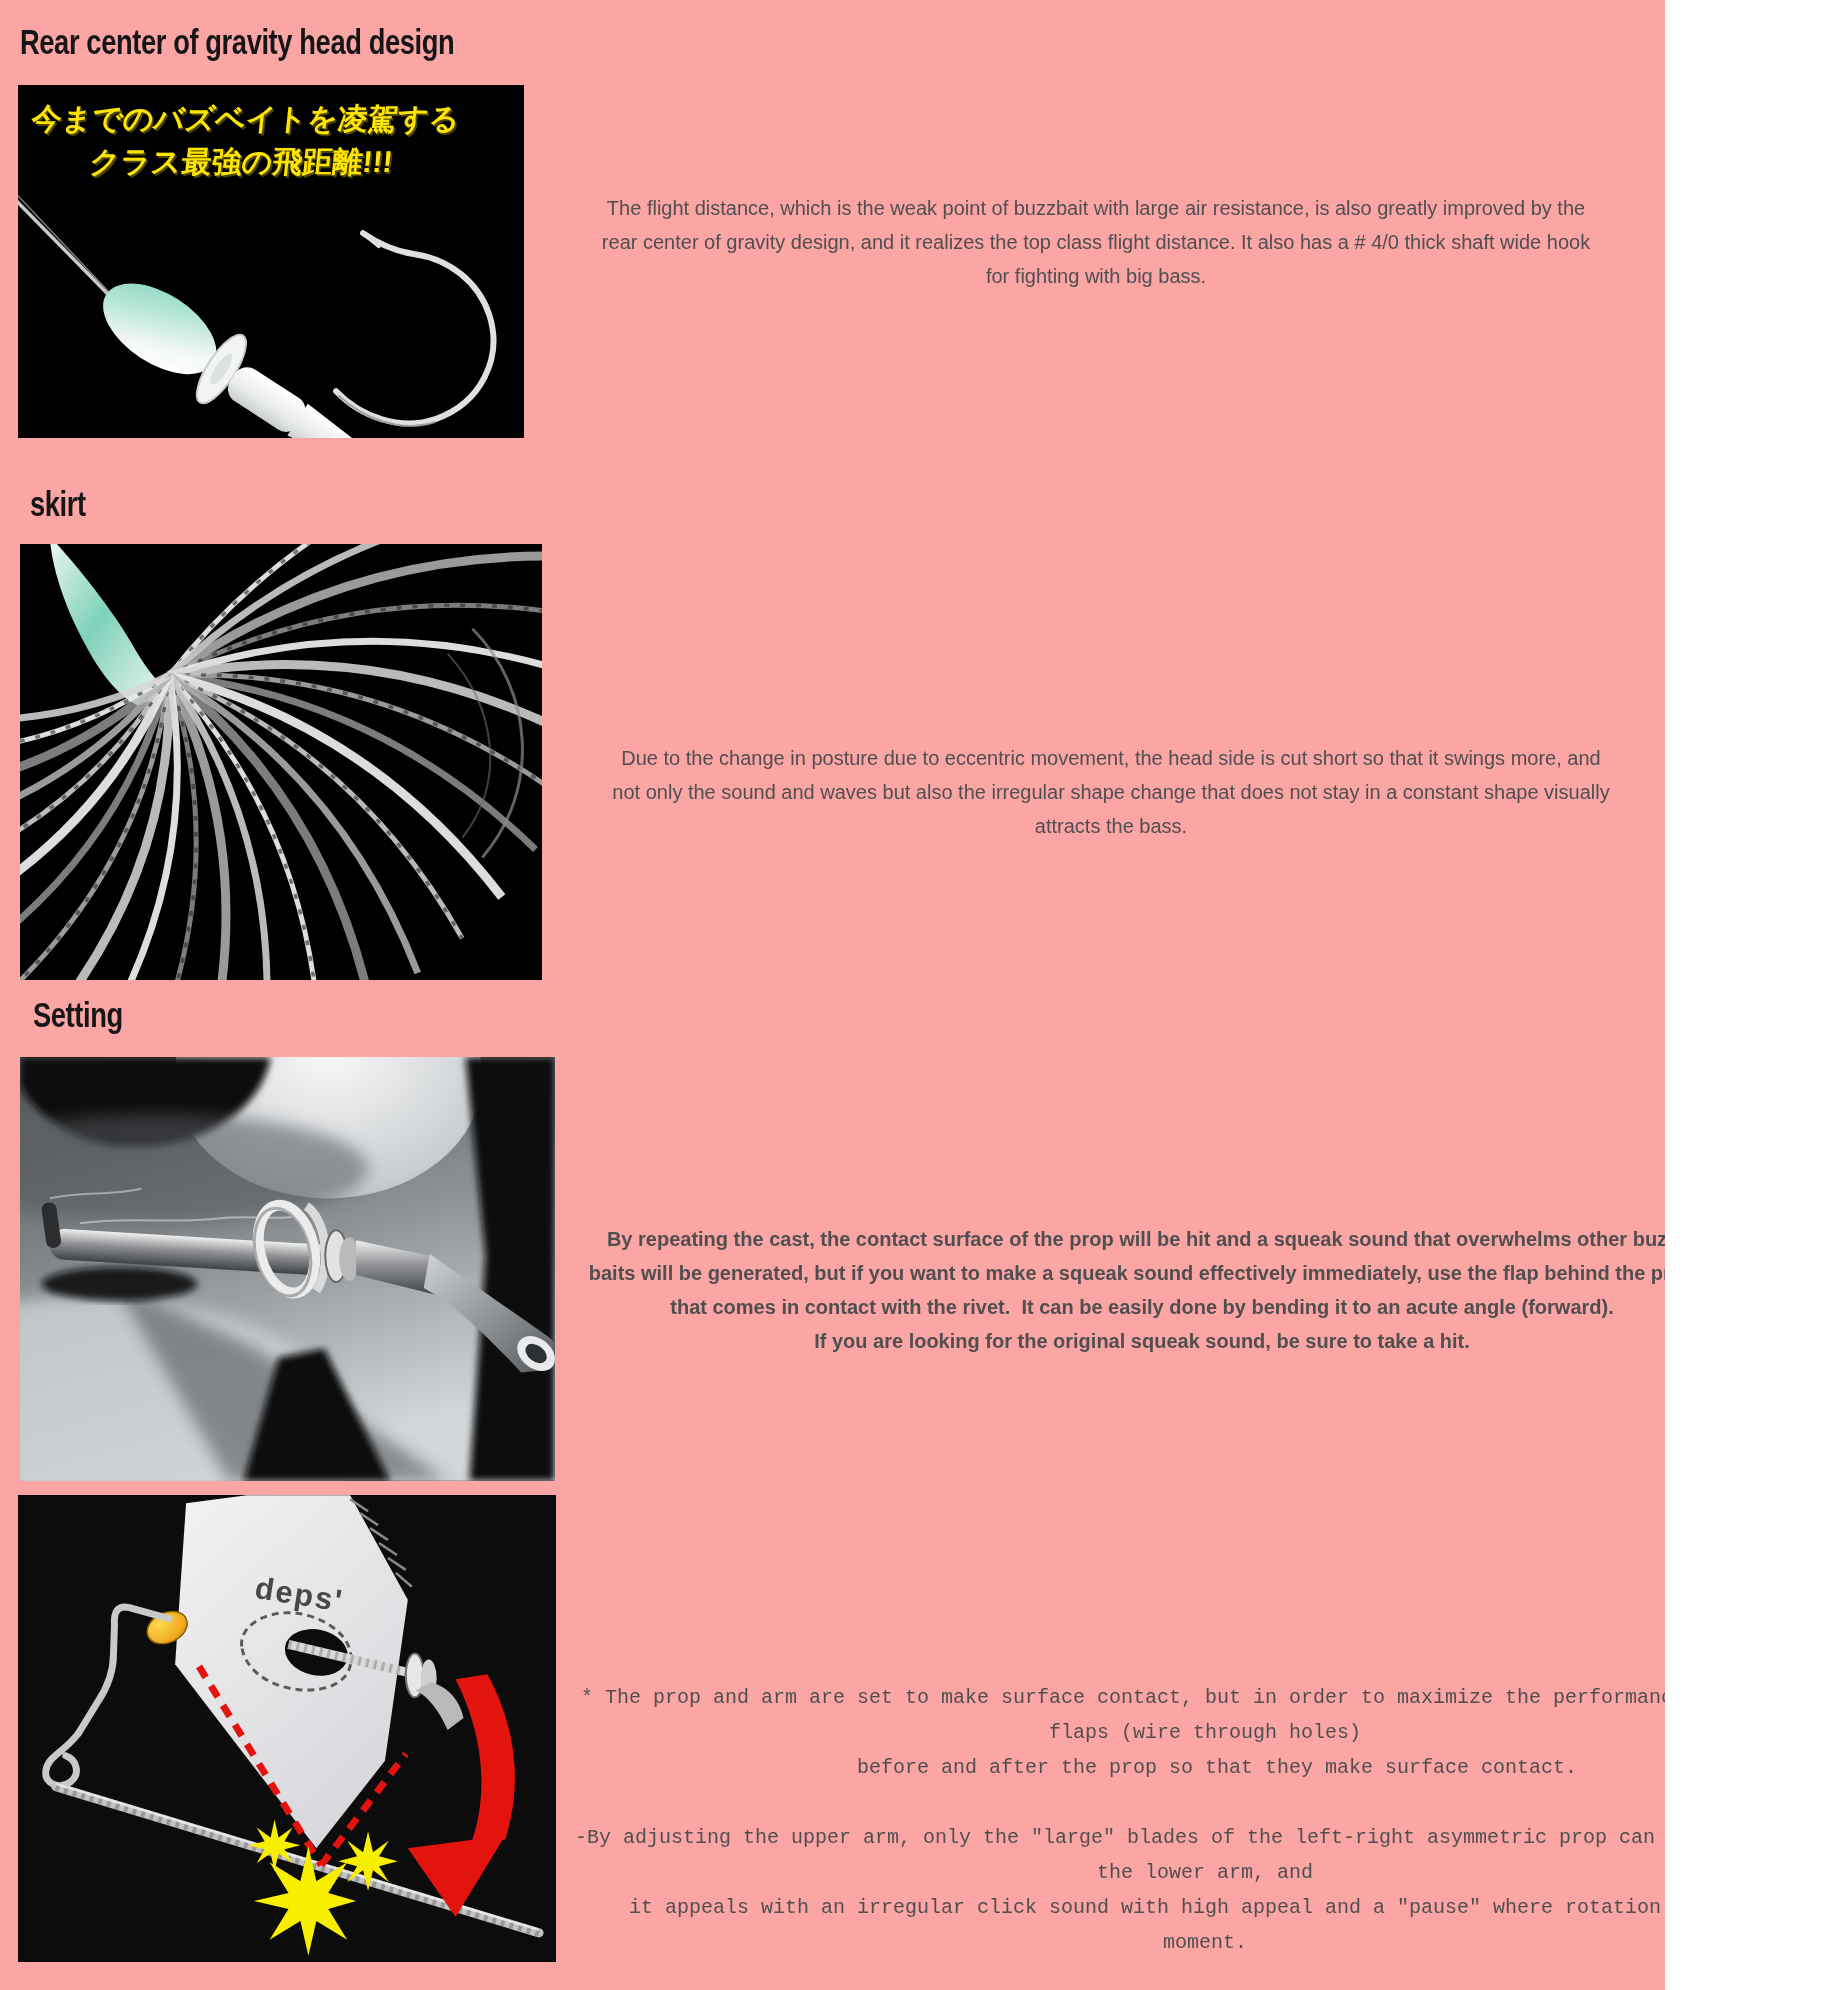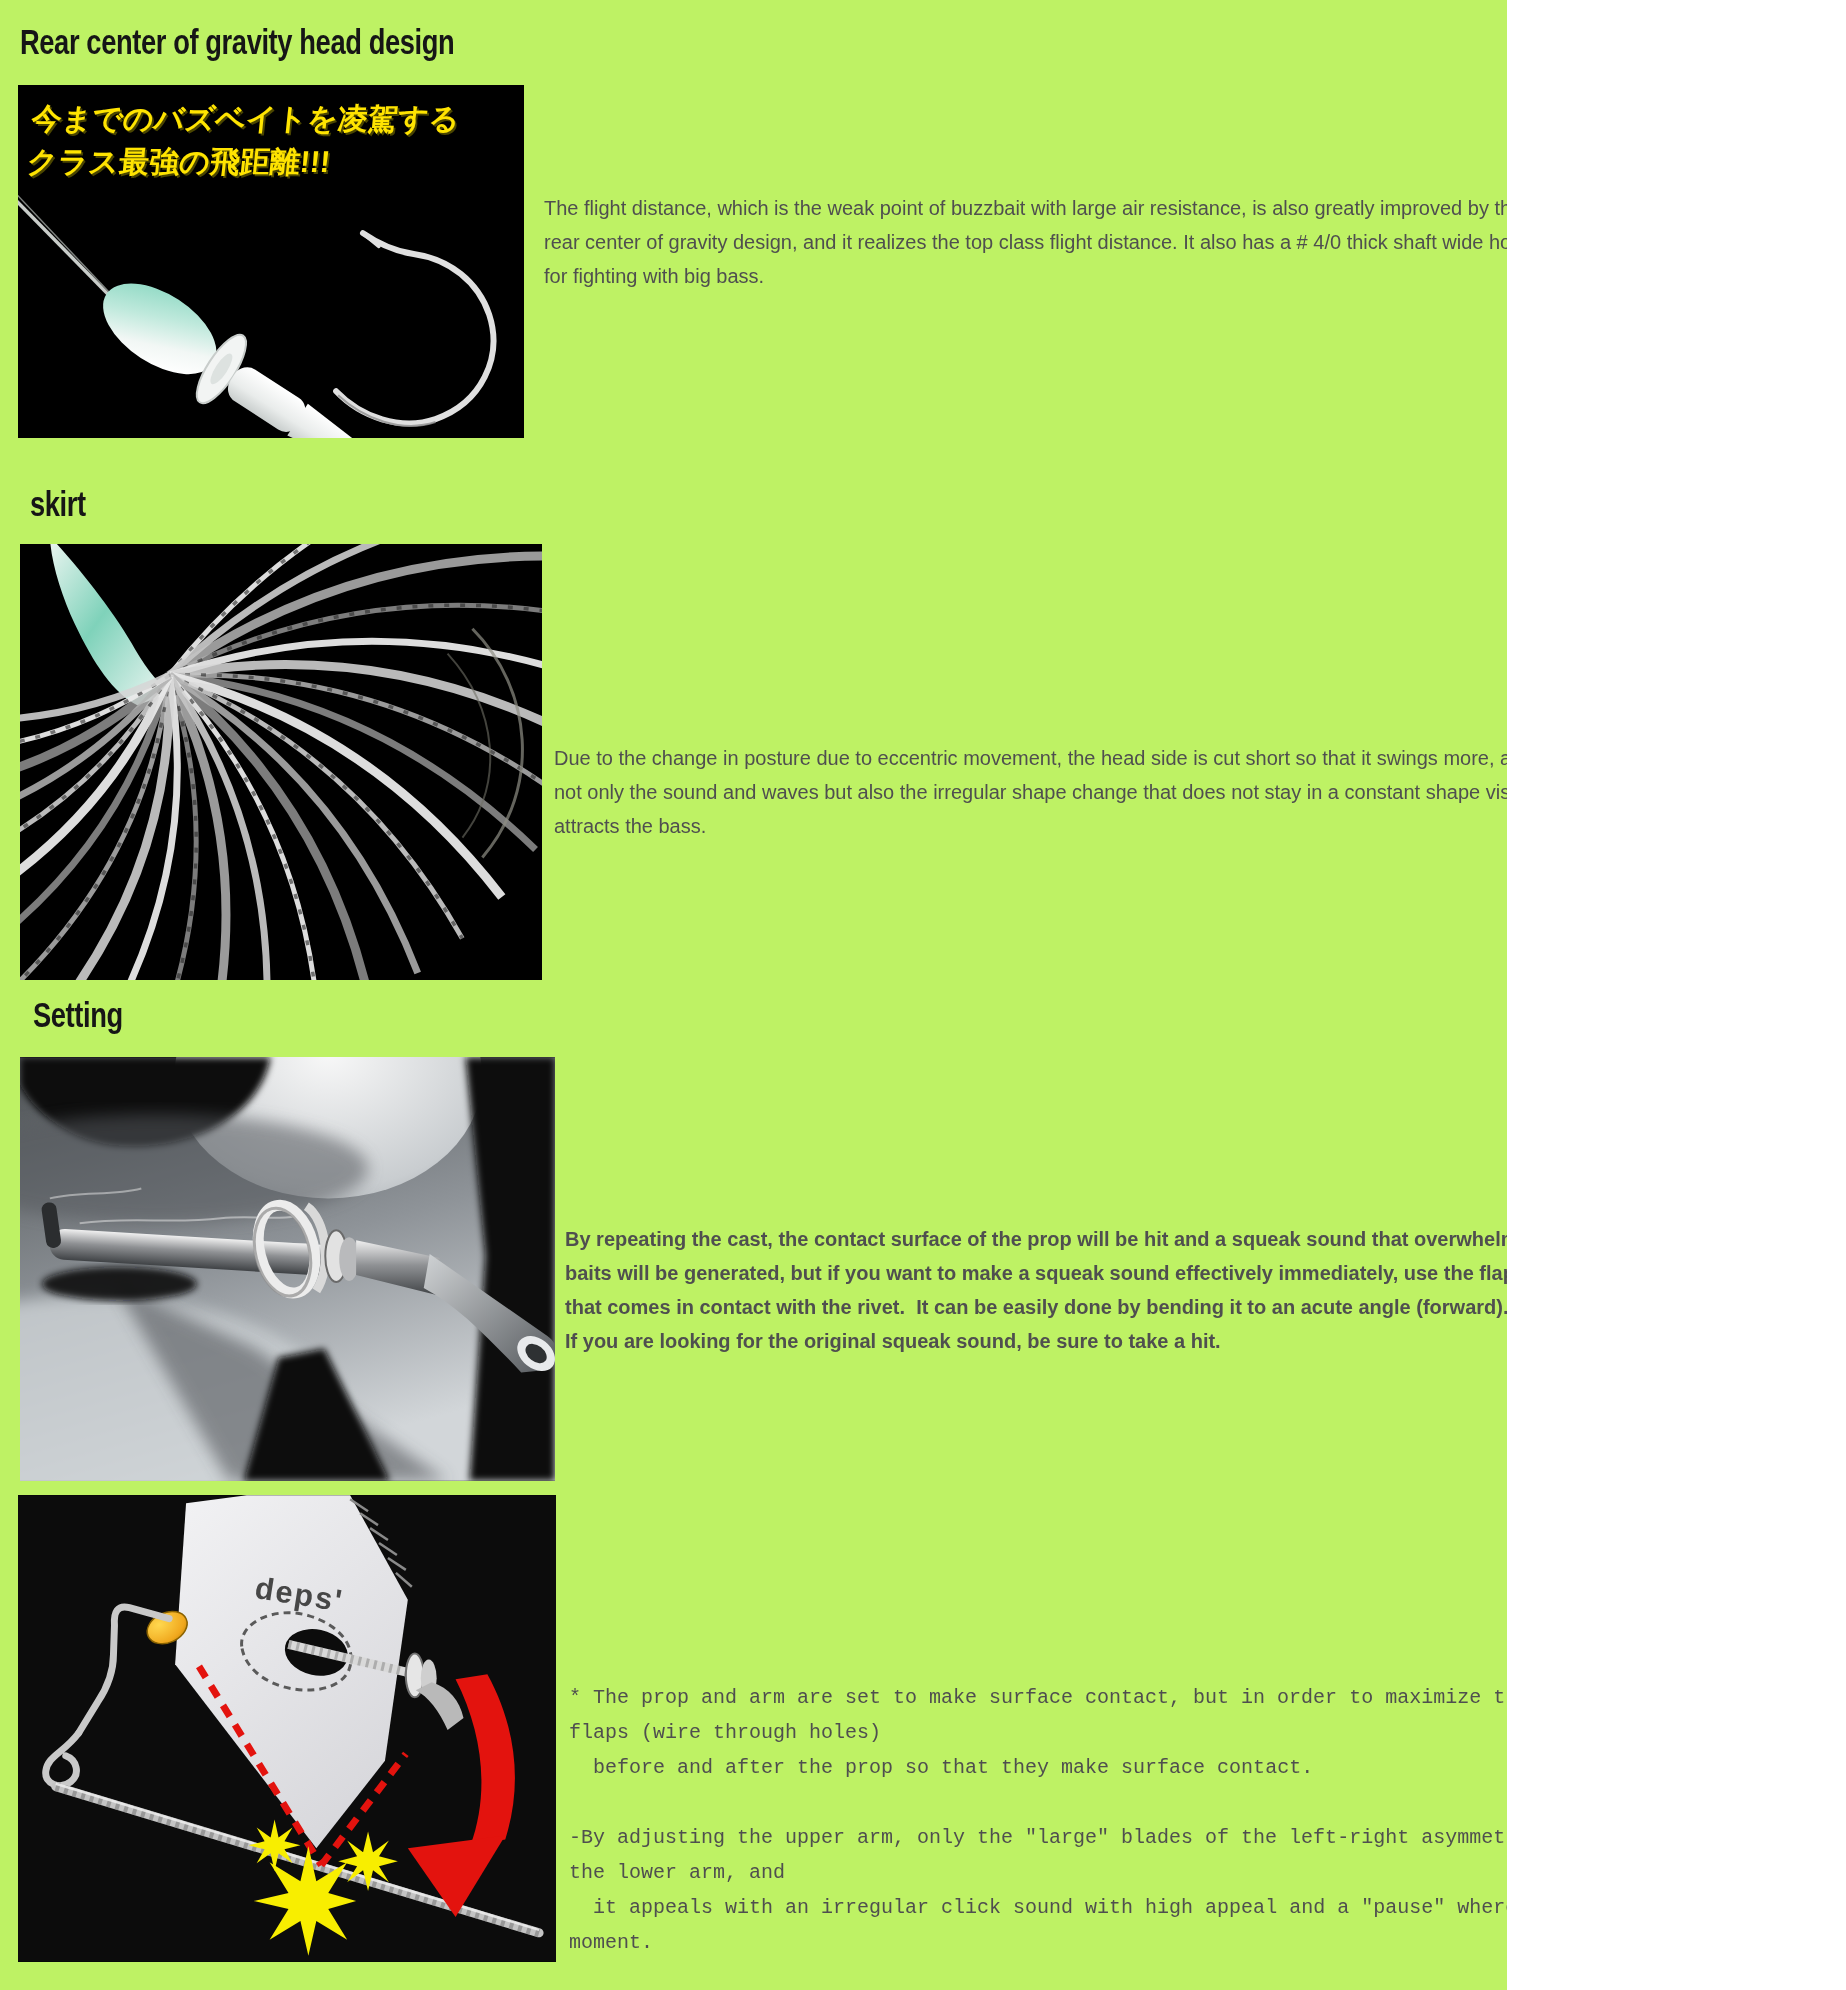--- a/index.html
+++ b/index.html
@@ -1,17 +1,17 @@
 <!DOCTYPE html>
 <html style="--heading: #161616; --body_text: #4f4f4f; --caption_yellow: #ffe400; --image_bg: #000000; --arrow_red: #e3130e; --spark_yellow: #f8ee00; --rivet_gold: #f0a81e; --blade_gray: #e9e9eb; --wire_gray: #c6c6c6;"><head>
 <meta charset="utf-8">
 <style>
   html,body{margin:0;padding:0;background:#ffffff;}
-  .canvas{position:relative;width:1507px;height:1990px;background:#bef264;overflow:hidden;
-          font-family:"Liberation Sans",sans-serif;}
+  .canvas{position:relative;width:1665px;height:1990px;background:#fca5a5;overflow:hidden;
+          font-family:"Liberation Sans",sans-serif;text-align:center;}
   .abs{position:absolute;}
   .hd{font-weight:bold;font-size:35px;color:var(--heading,#161616);white-space:nowrap;
       transform:scaleX(.78);transform-origin:left top;letter-spacing:-0.5px;}
   .para{font-size:20px;line-height:34px;color:var(--body_text,#4f4f4f);white-space:pre-wrap;}
   figure{margin:0;background:var(--image_bg,#000);overflow:hidden;position:absolute;}
   figure svg{display:block;}
   .cap{position:absolute;left:16px;top:12px;color:var(--caption_yellow,#ffe400);
        font-weight:bold;font-size:30px;line-height:43px;transform:skewX(-6deg);
        transform-origin:left top;text-shadow:2px 2px 0 #4a4500;white-space:nowrap;}
 </style>

